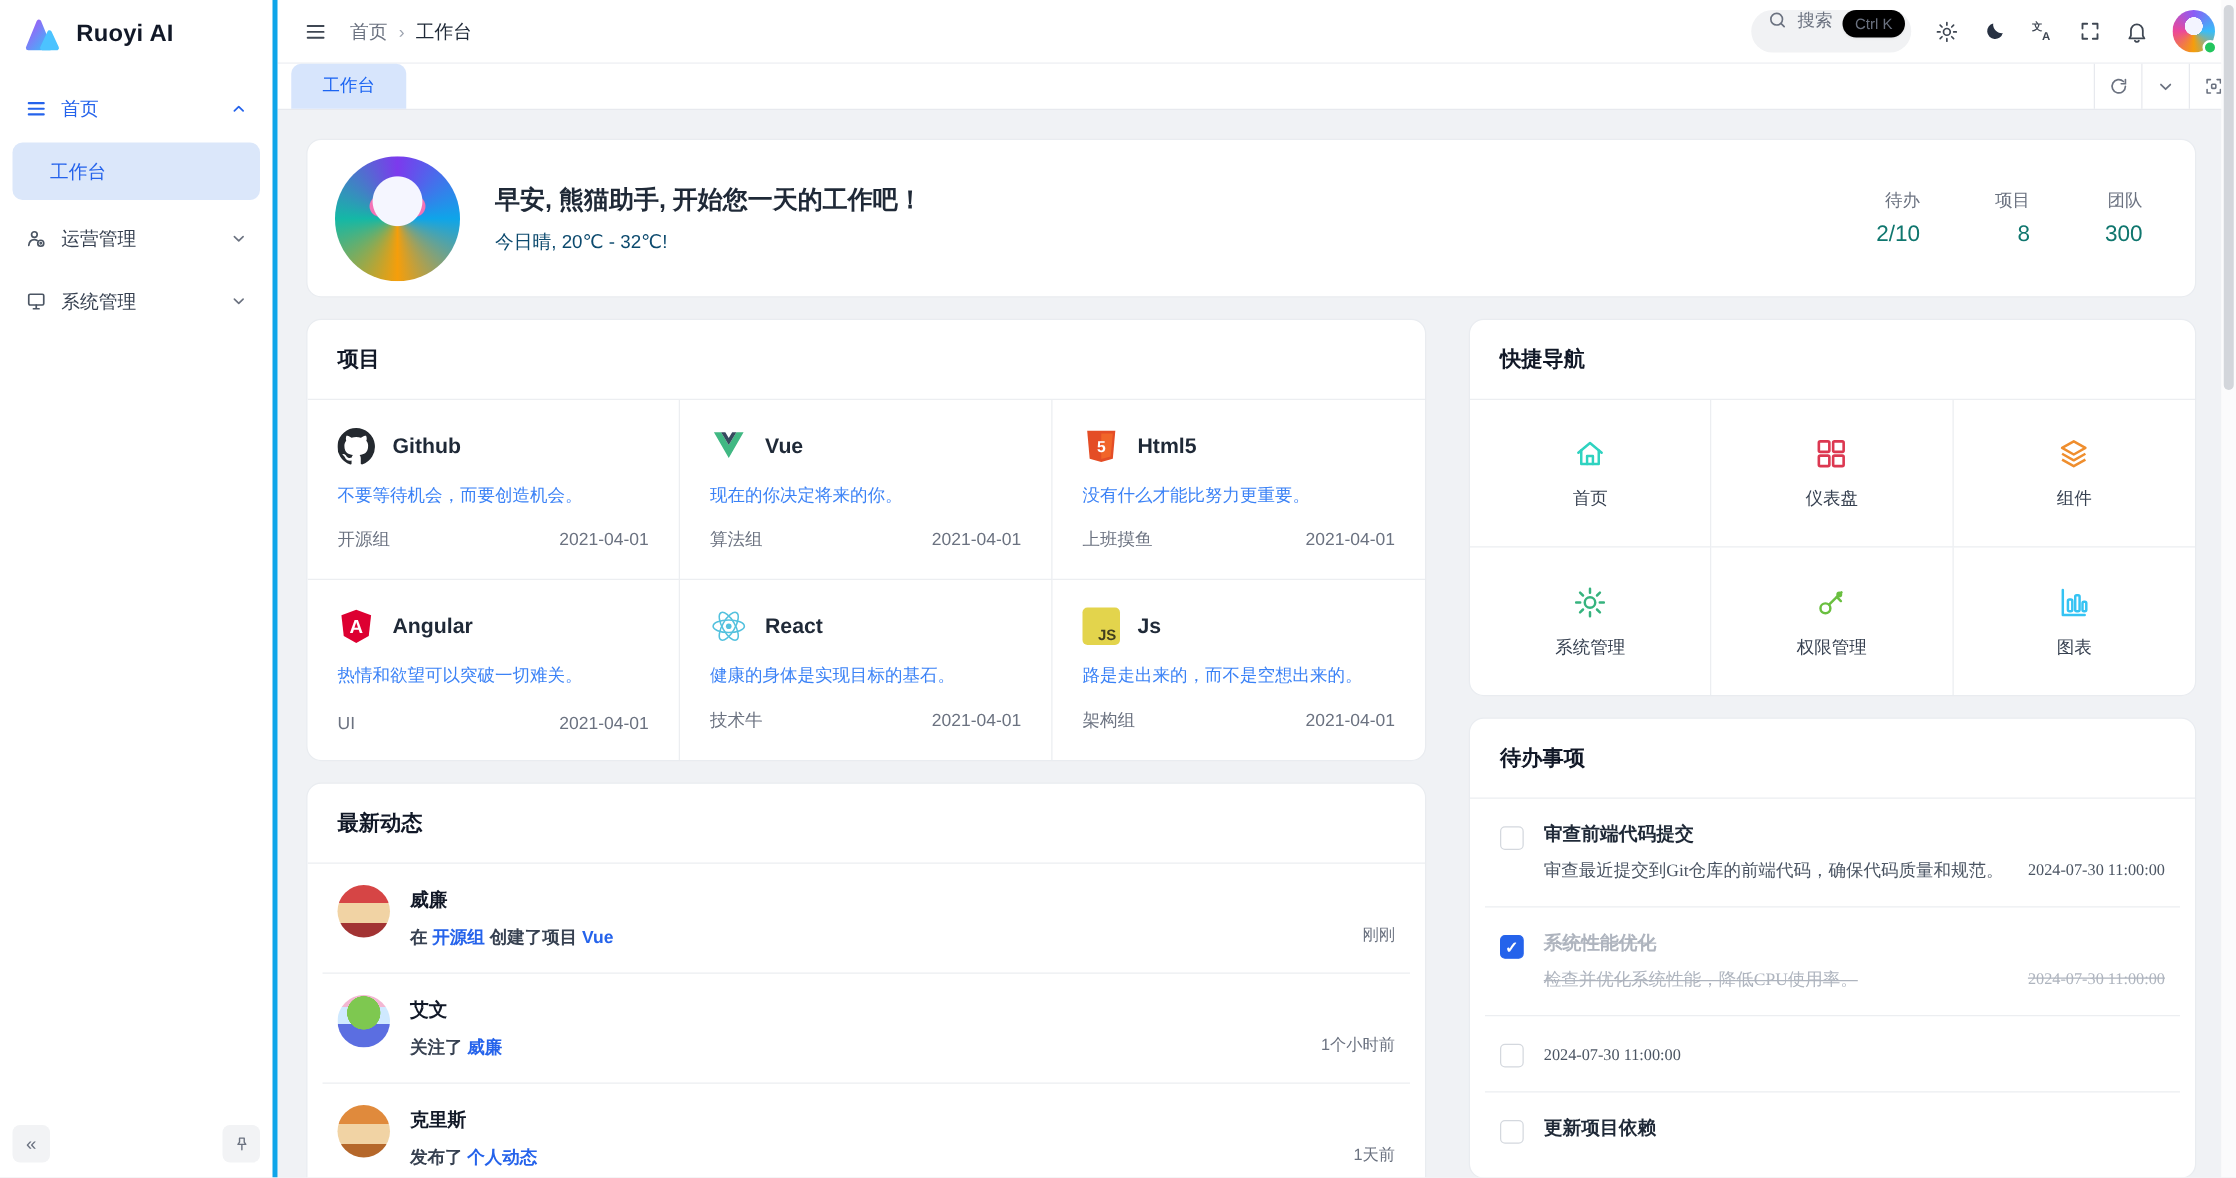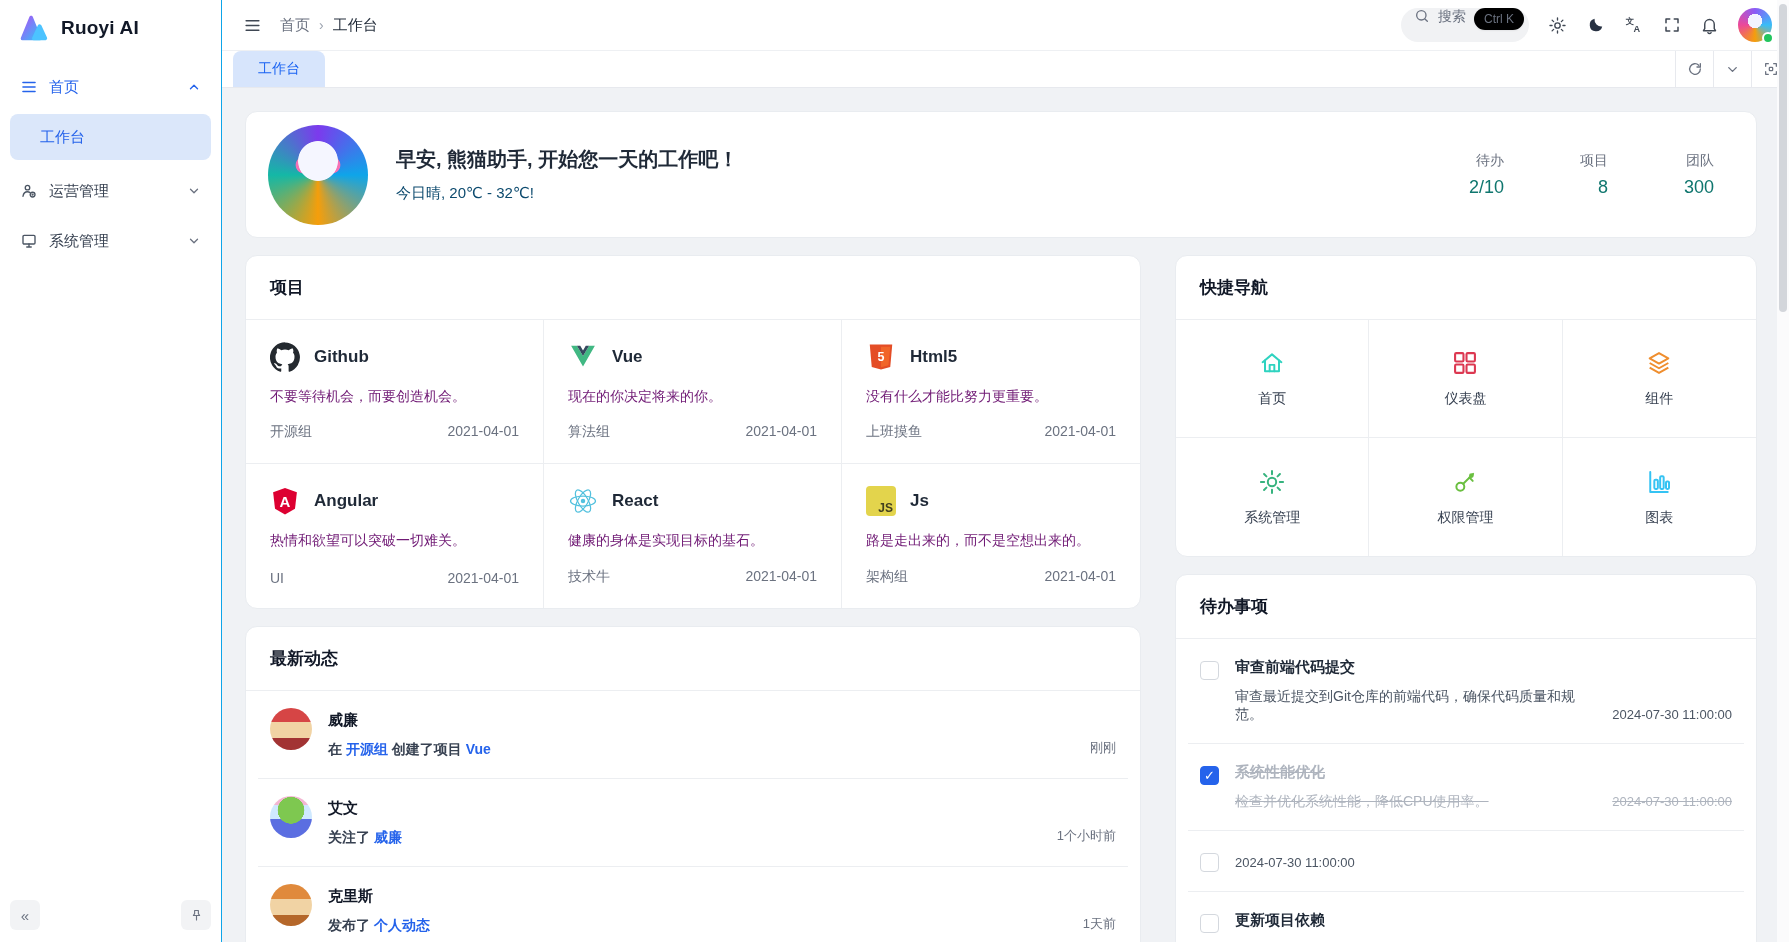--- a/index.html
+++ b/index.html
@@ -5,21 +5,21 @@
   * { margin:0; padding:0; box-sizing:border-box; }
   html,body { width:1789px; height:942px; overflow:hidden; }
   body {
     font-family:"Liberation Sans","DejaVu Sans",sans-serif;
     background:#f0f2f5; color:#1f2937; position:relative; font-size:15px;
   }
   svg { display:block; }
 
   
   .sidebar { position:absolute; left:0; top:0; bottom:0; width:222px; background:#fff;
-             border-right:1px solid #0ea5e9; display:flex; flex-direction:column; z-index:5; }
+             border-right:4px solid #0ea5e9; display:flex; flex-direction:column; z-index:5; }
   .logo-row { height:56px; display:flex; align-items:center; gap:11px; padding:0 16px; }
   .logo-name { font-size:19px; font-weight:700; color:#111827; letter-spacing:.2px; }
   .menu { padding:10px 10px 0; }
   .menu-item { height:42px; border-radius:8px; display:flex; align-items:center; gap:11px;
                padding:0 10px; color:#374151; font-size:15px; margin-bottom:8px; cursor:pointer; }
   .menu-item.primary { color:#2563eb; }
   .menu-item .chev { margin-left:auto; }
   .sub-item { height:46px; border-radius:8px; background:#dbe7fa; color:#2563eb;
               display:flex; align-items:center; padding:0 10px 0 30px; font-size:15px;
               margin:-2px 0 10px; cursor:pointer; }
@@ -65,37 +65,37 @@
                  border-bottom:1px solid #eceef1; }
 
   .welcome-card { width:1512px; height:127px; display:flex; align-items:center; padding:0 42px 0 22px; }
   .welcome-avatar { width:100px; height:100px; border-radius:50%; flex:none; margin-right:28px;
         background:radial-gradient(circle at 50% 36%, #f5f6ff 0 24%, transparent 25%),
                    radial-gradient(circle at 36% 40%, #f472b6 0 9%, transparent 10%),
                    radial-gradient(circle at 64% 40%, #f472b6 0 9%, transparent 10%),
                    conic-gradient(#7c3aed, #0ea5e9, #f59e0b, #14b8a6, #7c3aed); }
   .greeting-title { font-size:20px; font-weight:700; color:#1f2937; margin-bottom:11px; }
   .greeting-sub { font-size:15px; color:#0c4a6e; }
-  .stats { margin-left:auto; display:flex; gap:76px; }
+  .stats { margin-left:auto; display:flex; gap:60px; }
   .stat { text-align:right; }
   .stat-label { font-size:14px; color:#6b7280; margin-bottom:7px; }
   .stat-value { font-size:18px; color:#0f766e; }
 
   .cols { display:flex; gap:34px; margin-top:17px; width:1512px; align-items:flex-start; }
   .col-left { width:896px; flex:none; }
   .col-right { width:582px; flex:none; }
 
   .projects-grid { display:grid; grid-template-columns:repeat(3,1fr); grid-auto-rows:144px; }
   .project-cell { padding:22px 24px; border-right:1px solid #eceef1; border-bottom:1px solid #eceef1;
                   display:flex; flex-direction:column; cursor:pointer; }
   .project-cell:nth-child(3n) { border-right:none; }
   .project-cell:nth-child(n+4) { border-bottom:none; }
   .project-head { display:flex; align-items:center; gap:14px; }
   .project-name { font-size:17px; font-weight:700; color:#1f2937; }
-  .project-desc { margin-top:16px; font-size:14px; color:#701a75; }
+  .project-desc { margin-top:16px; font-size:14px; color:#3b82f6; }
   .project-foot { margin-top:auto; display:flex; justify-content:space-between; font-size:14px; color:#6b7280; }
   .js-badge { width:30px; height:30px; background:#e3d44c; border-radius:4px; position:relative; }
   .js-badge span { position:absolute; right:3px; bottom:1px; font-size:12px; font-weight:700; color:#43401f; }
 
   .quick-grid { display:grid; grid-template-columns:repeat(3,1fr); grid-auto-rows:118px; }
   .quick-cell { border-right:1px solid #eceef1; border-bottom:1px solid #eceef1; display:flex;
                 flex-direction:column; align-items:center; justify-content:center; gap:13px;
                 font-size:14px; color:#374151; cursor:pointer; }
   .quick-cell:nth-child(3n) { border-right:none; }
   .quick-cell:nth-child(n+4) { border-bottom:none; }
@@ -105,21 +105,21 @@
   .av-weilian { background:linear-gradient(180deg,#d64545 0 34%,#f1d3a4 34% 72%,#a23333 72%); }
   .av-aiwen   { background:radial-gradient(circle at 50% 34%,#7ec850 0 38%,transparent 39%),
                 linear-gradient(180deg,#f3b6d2 0 22%,#cfe9ff 22% 55%,#5b6ee1 55%); }
   .av-kelisi  { background:linear-gradient(180deg,#e08a3c 0 36%,#f1d3a4 36% 74%,#b5672a 74%); }
   .feed-name { font-size:15px; font-weight:700; color:#111827; margin:3px 0 11px; }
   .feed-line { font-size:14px; color:#374151;font-weight:bold; }
   .feed-link { color:#2563eb; cursor:pointer; }
   .feed-time { align-self:flex-end; color:#6b7280; font-size:13px; padding-bottom:2px; white-space:nowrap; }
   .divider { height:1px; background:#eceef1; margin:0 12px; }
 
-  .todo-item { display:flex; gap:16px; padding:19px 24px; }
+  .todo-item { display:flex; gap:16px; padding:19px 24px;font-family:Liberation Serif, serif; }
   .checkbox { width:19px; height:19px; border:1.5px solid #d4d8de; border-radius:4px; background:#fff;
               margin-top:3px; flex:none; cursor:pointer; display:flex; align-items:center; justify-content:center; }
   .todo-main { flex:1; }
   .todo-title { font-size:15px; font-weight:700; color:#1f2937; margin-bottom:11px; }
   .todo-desc { font-size:14px; color:#4b5563; }
   .todo-date { align-self:flex-end; font-size:13px; color:#4b5563; padding-bottom:2px; white-space:nowrap; }
   .todo-item.done .checkbox { background:#2563eb; border-color:#2563eb; }
   .todo-item.done .checkbox::after { content:"✓"; color:#fff; font-size:13px; font-weight:700; }
   .todo-item.done .todo-title, .todo-item.done .todo-desc, .todo-item.done .todo-date
               { color:#aeb4be; text-decoration:line-through; }

